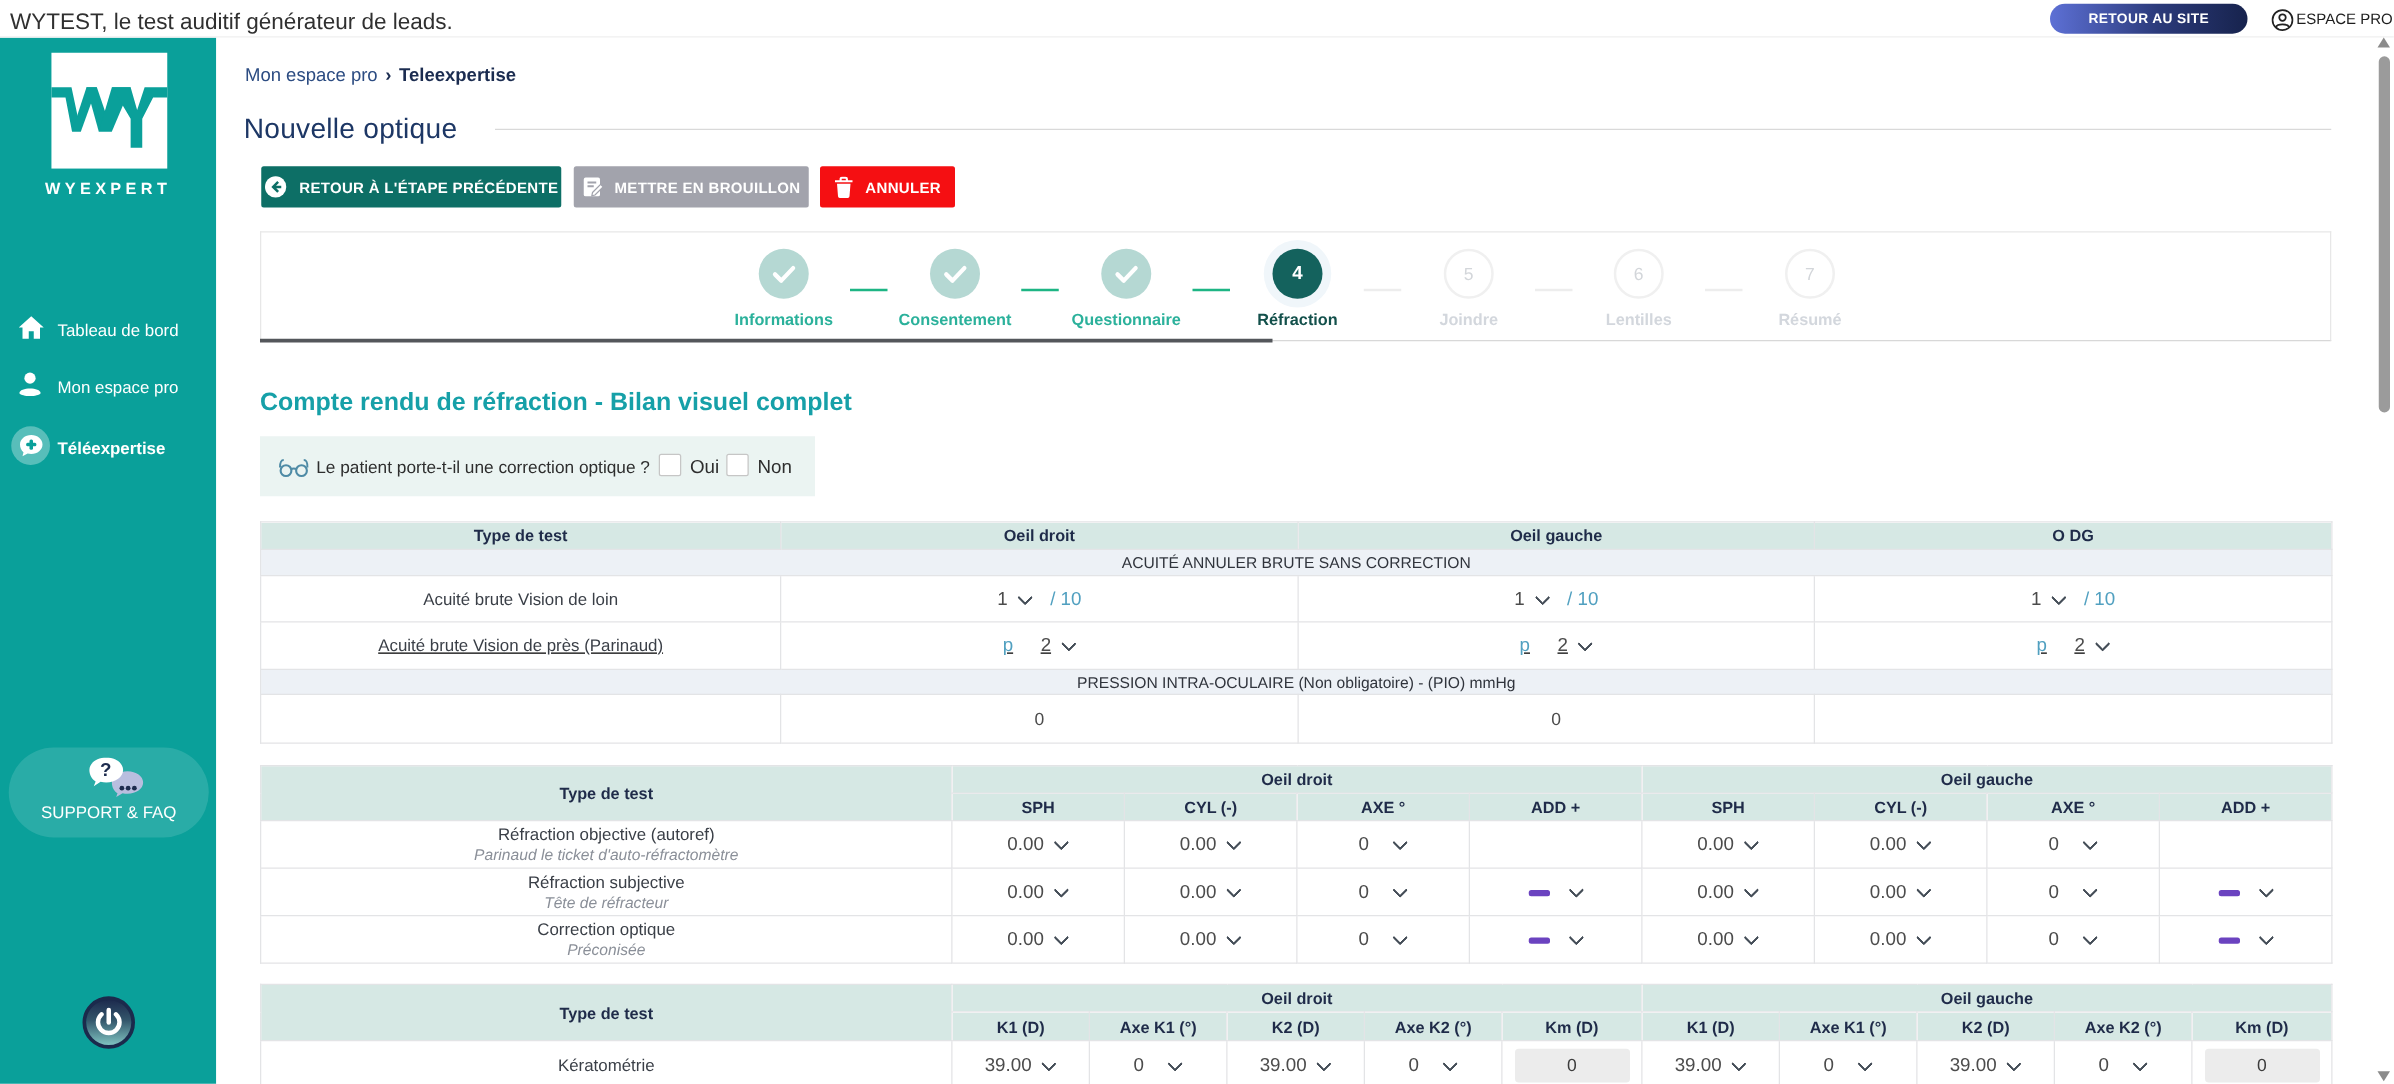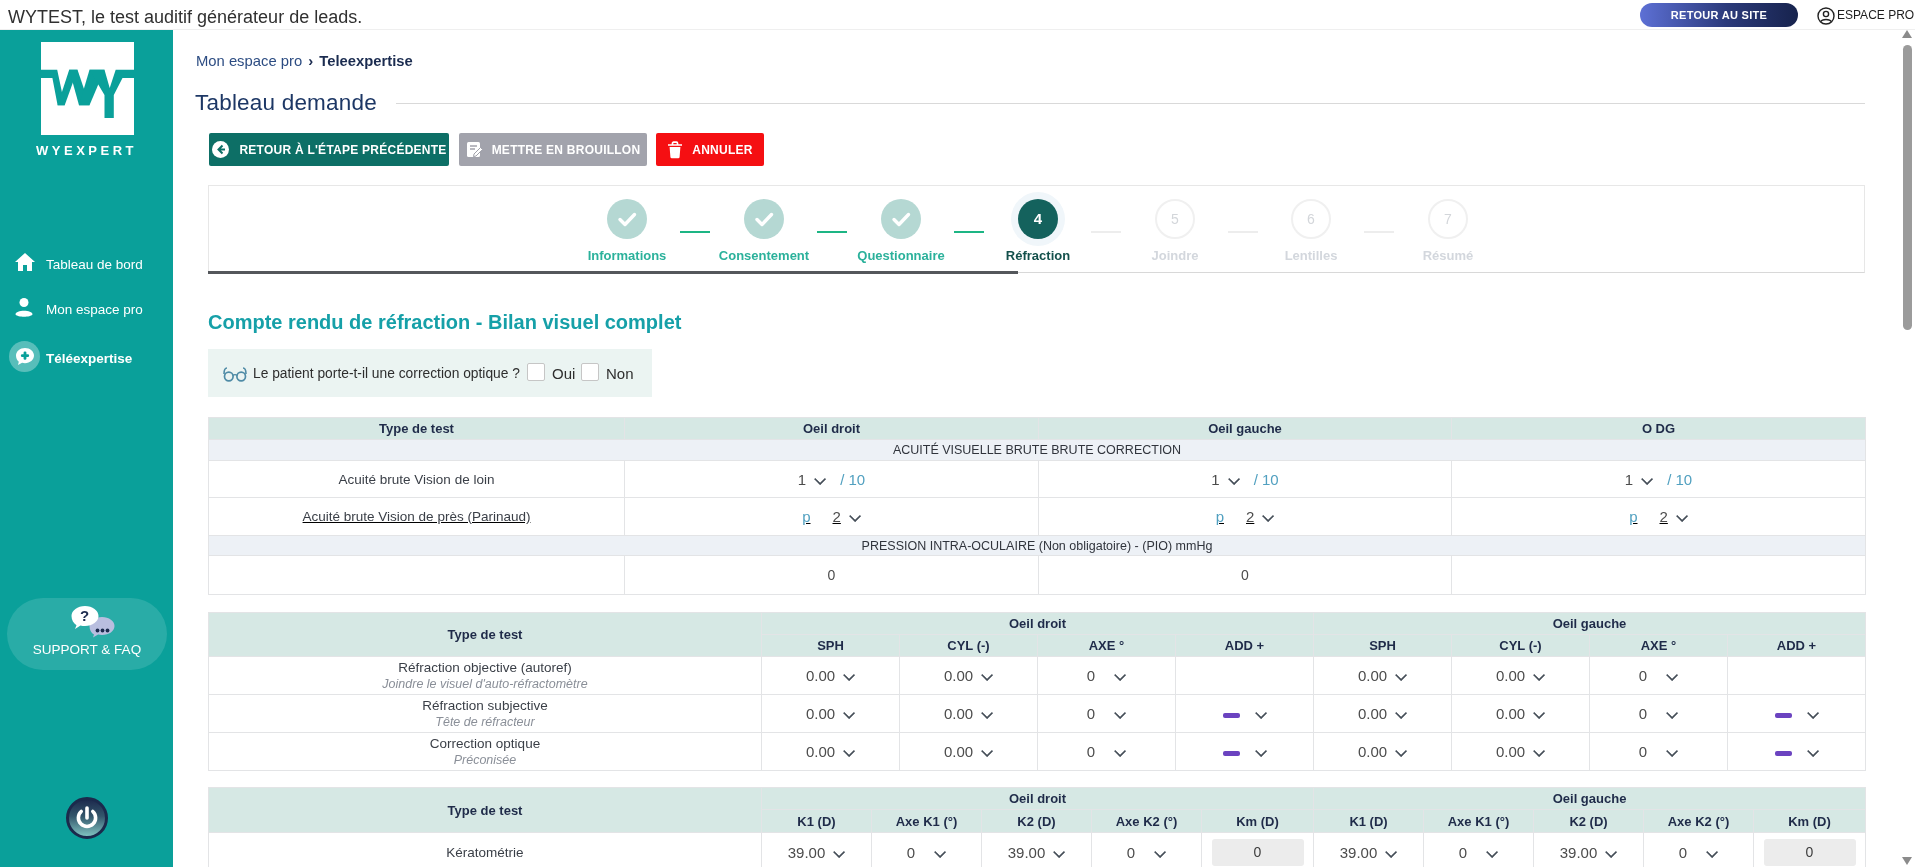--- a/index.html
+++ b/index.html
@@ -143,21 +143,21 @@
   <div id="power">
     <svg width="36" height="36" viewBox="0 0 36 36" style="position:absolute;left:0;top:0;">
       <path d="M18,8 V18" stroke="#fff" stroke-width="3.6" stroke-linecap="round"></path>
       <path d="M12.2,11.5 a8.6,8.6 0 1 0 11.6,0" fill="none" stroke="#fff" stroke-width="3.6" stroke-linecap="round"></path>
     </svg>
   </div>
 </div>
 
 <div id="content">
   <div id="breadcrumb">Mon espace pro <span class="sep">›</span> <b>Teleexpertise</b></div>
-  <div id="pagetitle">Tableau demande</div>
+  <div id="pagetitle">Nouvelle optique</div>
   <div id="titleline"></div>
 
   <div class="topbtn" id="btn1">
     <svg width="19" height="19" viewBox="0 0 19 19">
         <circle cx="9.5" cy="9.5" r="8.5" fill="#fff"></circle>
         <path d="M11.5,5.5 L7.5,9.5 L11.5,13.5 M7.5,9.5 H14" stroke="#0d6f66" stroke-width="2" fill="none"></path>
       </svg>
     <span>RETOUR À L'ÉTAPE PRÉCÉDENTE</span>
   </div>
   <div class="topbtn" id="btn2">
@@ -243,21 +243,21 @@
         <col style="width:414px">
       </colgroup>
     <tbody>
         <tr style="height:21px;">
           <th>Type de test</th>
           <th>Oeil droit</th>
           <th>Oeil gauche</th>
           <th>O DG</th>
         </tr>
     <tr class="secrow" style="height:21px;">
-          <td colspan="4">ACUITÉ VISUELLE BRUTE BRUTE CORRECTION</td>
+          <td colspan="4">ACUITÉ ANNULER BRUTE SANS CORRECTION</td>
         </tr>
     <tr style="height:37px;">
       <td class="lblcell">Acuité brute Vision de loin</td>
       <td class="valcell">1<span class="chev"></span><span class="blue" style="margin-left:14px;">/ 10</span></td>
       <td class="valcell">1<span class="chev"></span><span class="blue" style="margin-left:14px;">/ 10</span></td>
       <td class="valcell">1<span class="chev"></span><span class="blue" style="margin-left:14px;">/ 10</span></td>
     </tr>
     <tr style="height:38px;text-decoration:underline;">
       <td class="lblcell">Acuité brute Vision de près (Parinaud)</td>
       <td class="valcell"><span class="blue">p</span><span style="margin-left:22px;">2</span><span class="chev"></span></td>
@@ -298,21 +298,21 @@
           <th>SPH</th>
           <th>CYL (-)</th>
           <th>AXE °</th>
           <th>ADD +</th>
           <th>SPH</th>
           <th>CYL (-)</th>
           <th>AXE °</th>
           <th>ADD +</th>
         </tr>
     <tr style="height:38px;">
-      <td class="lblcell">Réfraction objective (autoref)<div class="sub">Joindre le visuel d'auto-réfractomètre</div></td>
+      <td class="lblcell">Réfraction objective (autoref)<div class="sub">Parinaud le ticket d'auto-réfractomètre</div></td>
       <td class="valcell">0.00<span class="chev"></span></td>
       <td class="valcell">0.00<span class="chev"></span></td>
       <td class="valcell">0<span class="chev" style="margin-left:22px;"></span></td>
       <td></td>
       <td class="valcell">0.00<span class="chev"></span></td>
       <td class="valcell">0.00<span class="chev"></span></td>
       <td class="valcell">0<span class="chev" style="margin-left:22px;"></span></td>
       <td></td>
     </tr>
     <tr style="height:38px;">

